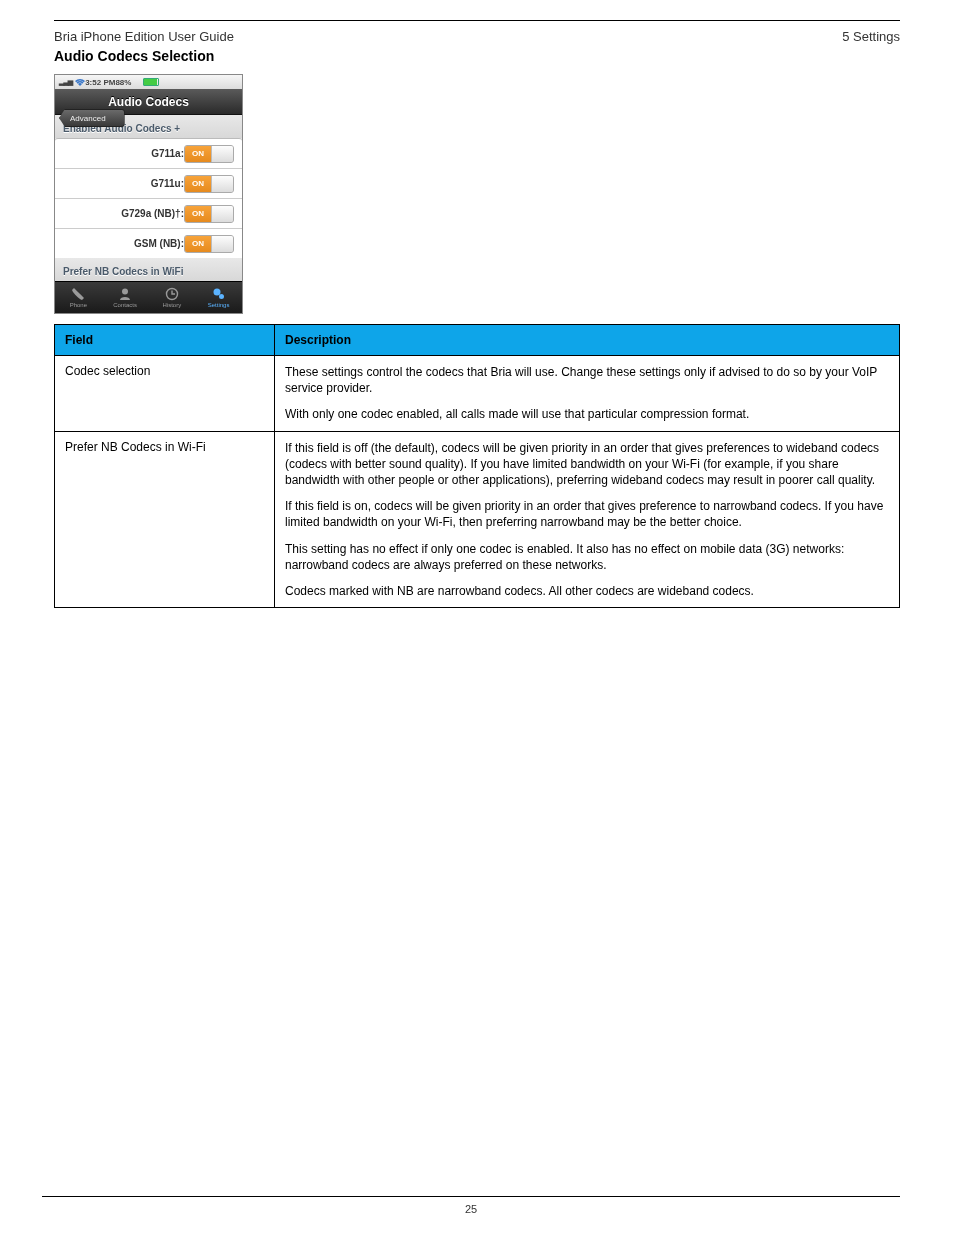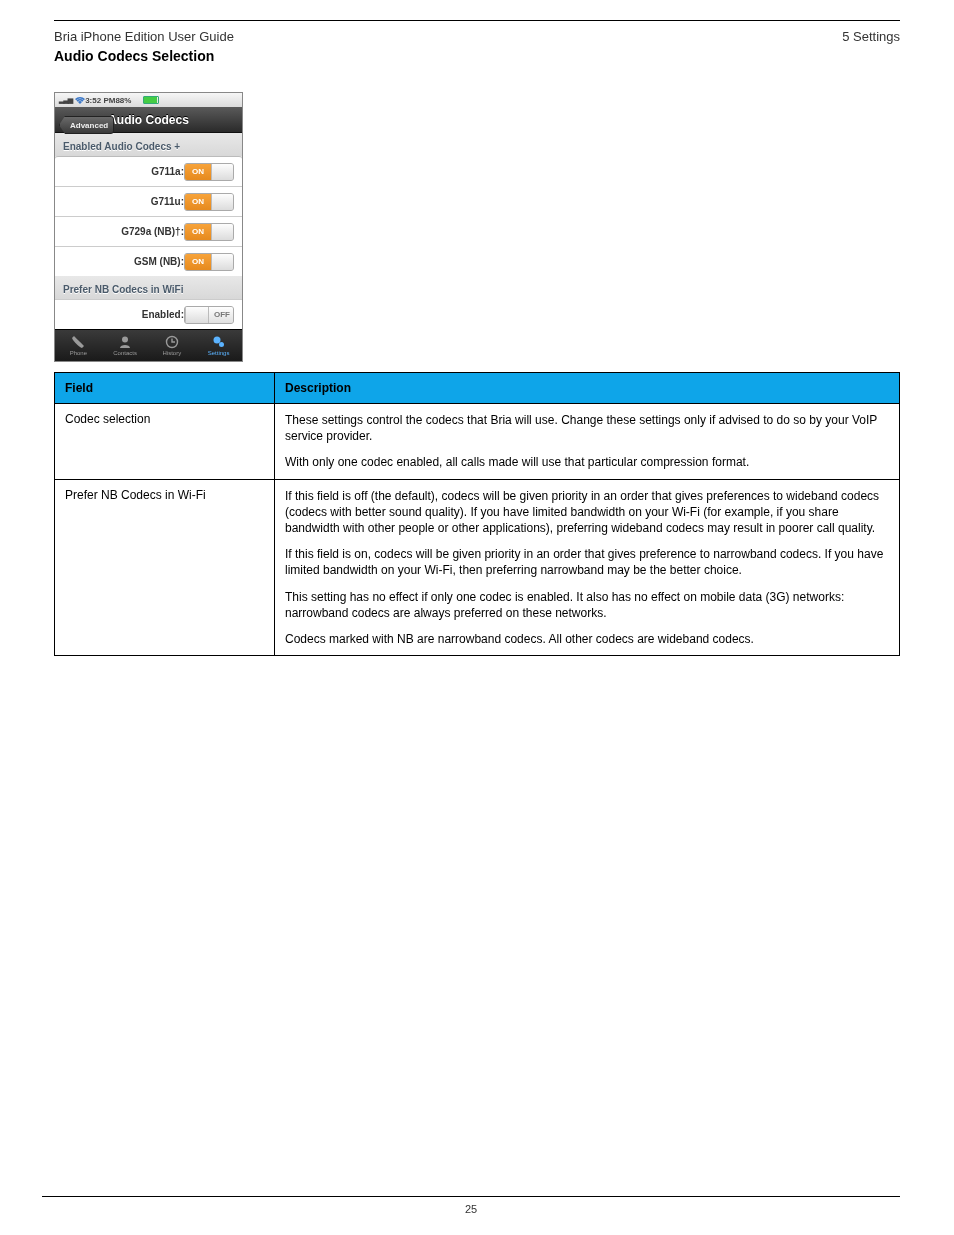--- a/index.html
+++ b/index.html
@@ -20,21 +20,21 @@
   }
   .header-row {
     display: flex;
     justify-content: space-between;
     font-size: 13px;
     color: #333;
   }
   .section-title {
     font-size: 14px;
     font-weight: bold;
-    margin: 4px 0 28px 0;
+    margin: 4px 0 10px 0;
   }
 
   
   .phone {
     width: 189px;
     margin-left: 0;
     border: 1px solid #888;
     background: #e4e4e4;
     font-family: Helvetica, Arial, sans-serif;
     position: relative;
@@ -59,27 +59,26 @@
   .nav-bar {
     height: 26px;
     background: linear-gradient(#5a5a5a,#2a2a2a);
     display:flex;
     align-items:center;
     justify-content:center;
     position:relative;
     border-bottom:1px solid #111;
   }
   .nav-back {
-    position:absolute; left:4px; top:9px; height:18px;
+    position:absolute; left:4px; top:20px; height:18px;
     display:flex; align-items:center;
     background: linear-gradient(#6a6a6a,#3a3a3a);
     border:1px solid #222; border-radius:3px;
-    font-size:8px; color:#eee; padding:0 5px 0 10px;
+    font-size:8px; color:#eee; padding:0 18px 0 10px;
     clip-path: polygon(6px 0, 100% 0, 100% 100%, 6px 100%, 0 50%);
-    font-weight: bold;
   }
   .nav-title { color:#fff; font-weight:bold; font-size:12px; text-shadow:0 -1px 0 #000; }
   .group-label {
     font-size:10px; font-weight:bold; color:#4a5a6a;
     text-shadow:0 1px 0 #fff;
     padding:8px 8px 4px 8px;
     background: linear-gradient(#e8e8e8,#d8d8d8);
   }
   .setting-row {
     background:#fff;
@@ -212,28 +211,20 @@
           <span class="setting-label">GSM (NB):</span>
           <div class="toggle on">
             <div class="on-side order-on">ON</div>
             <div class="knob order-knob"></div>
           </div>
         </div>
       </div>
 
     <div class="group-label">Prefer NB Codecs in WiFi</div>
 
-    <div class="setting-row">
-      <span class="setting-label">Enabled:</span>
-      <div class="toggle off">
-
-        <div class="knob order-knob"></div>
-        <div class="off-side order-off">OFF</div>
-      </div>
-    </div>
 
 
     <div class="tab-bar">
       <div class="tab-item">
         <span class="tab-icon">
           <svg viewBox="0 0 14 14">
               <path d="M3 1 C6 4 10 8 13 11 L11 13 C8 12 2 6 1 3 Z" fill="#9a9a9a"></path>
             </svg>
         </span>
         <span class="lbl">Phone</span>

